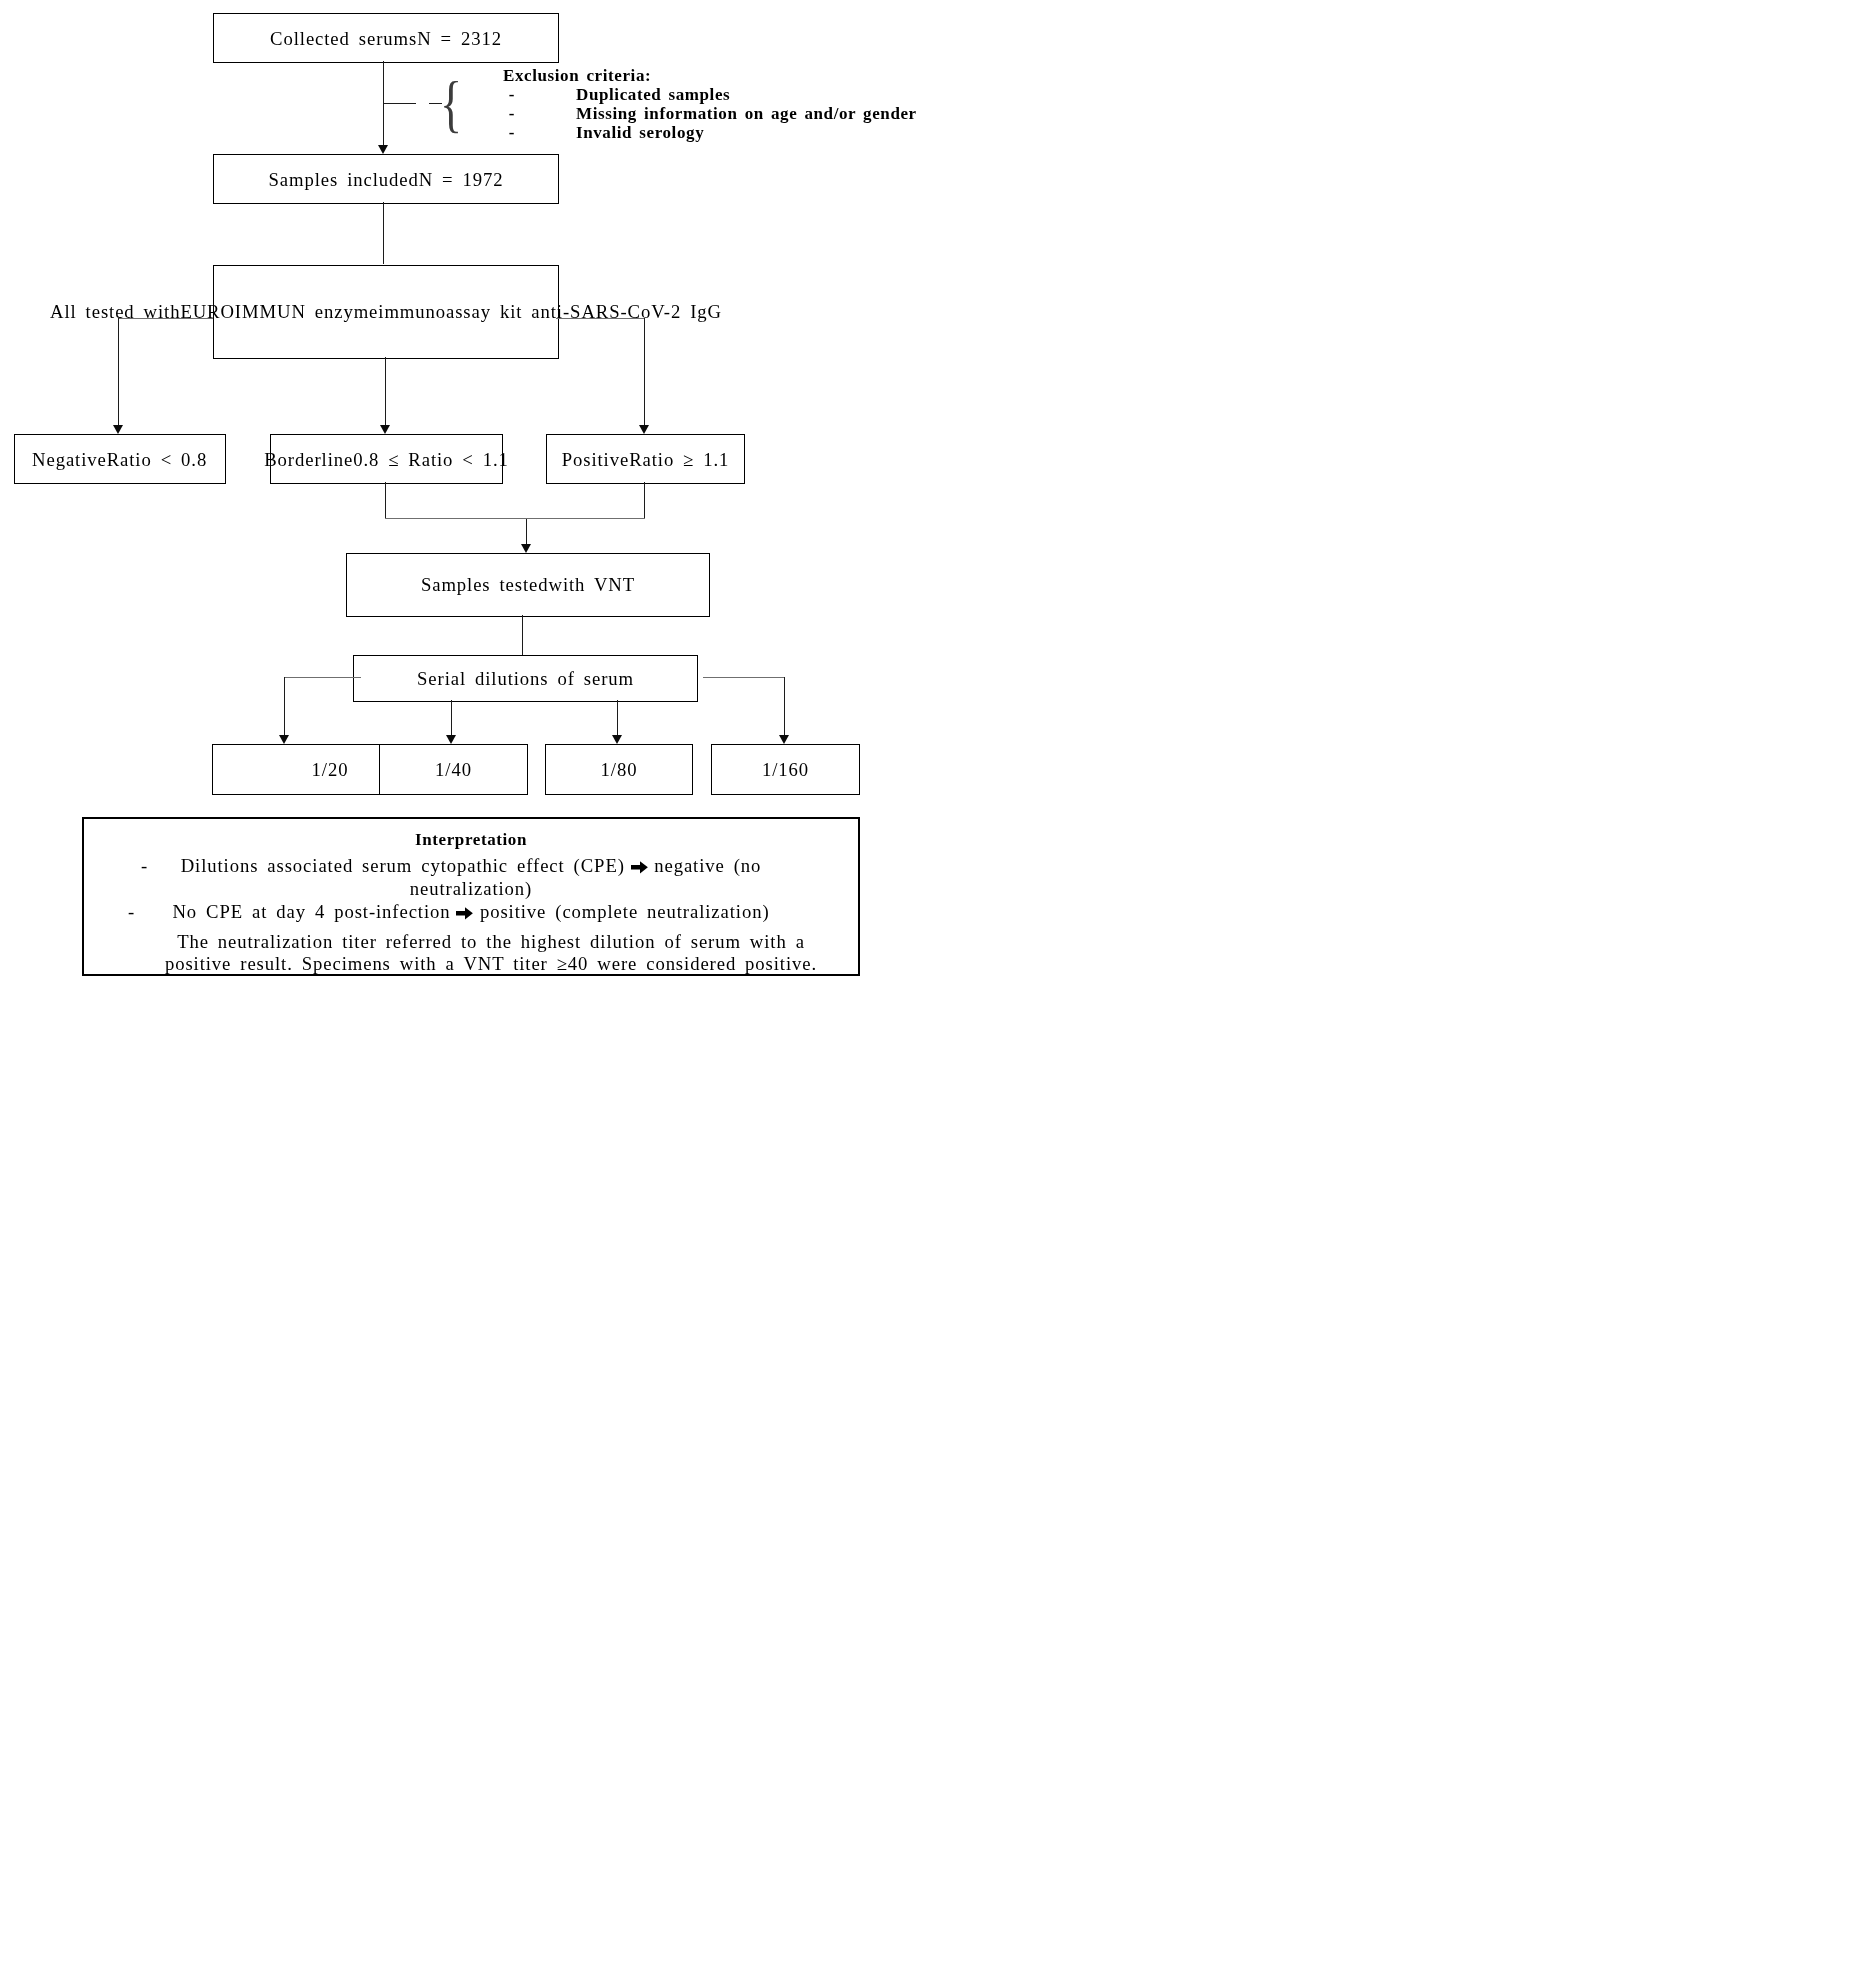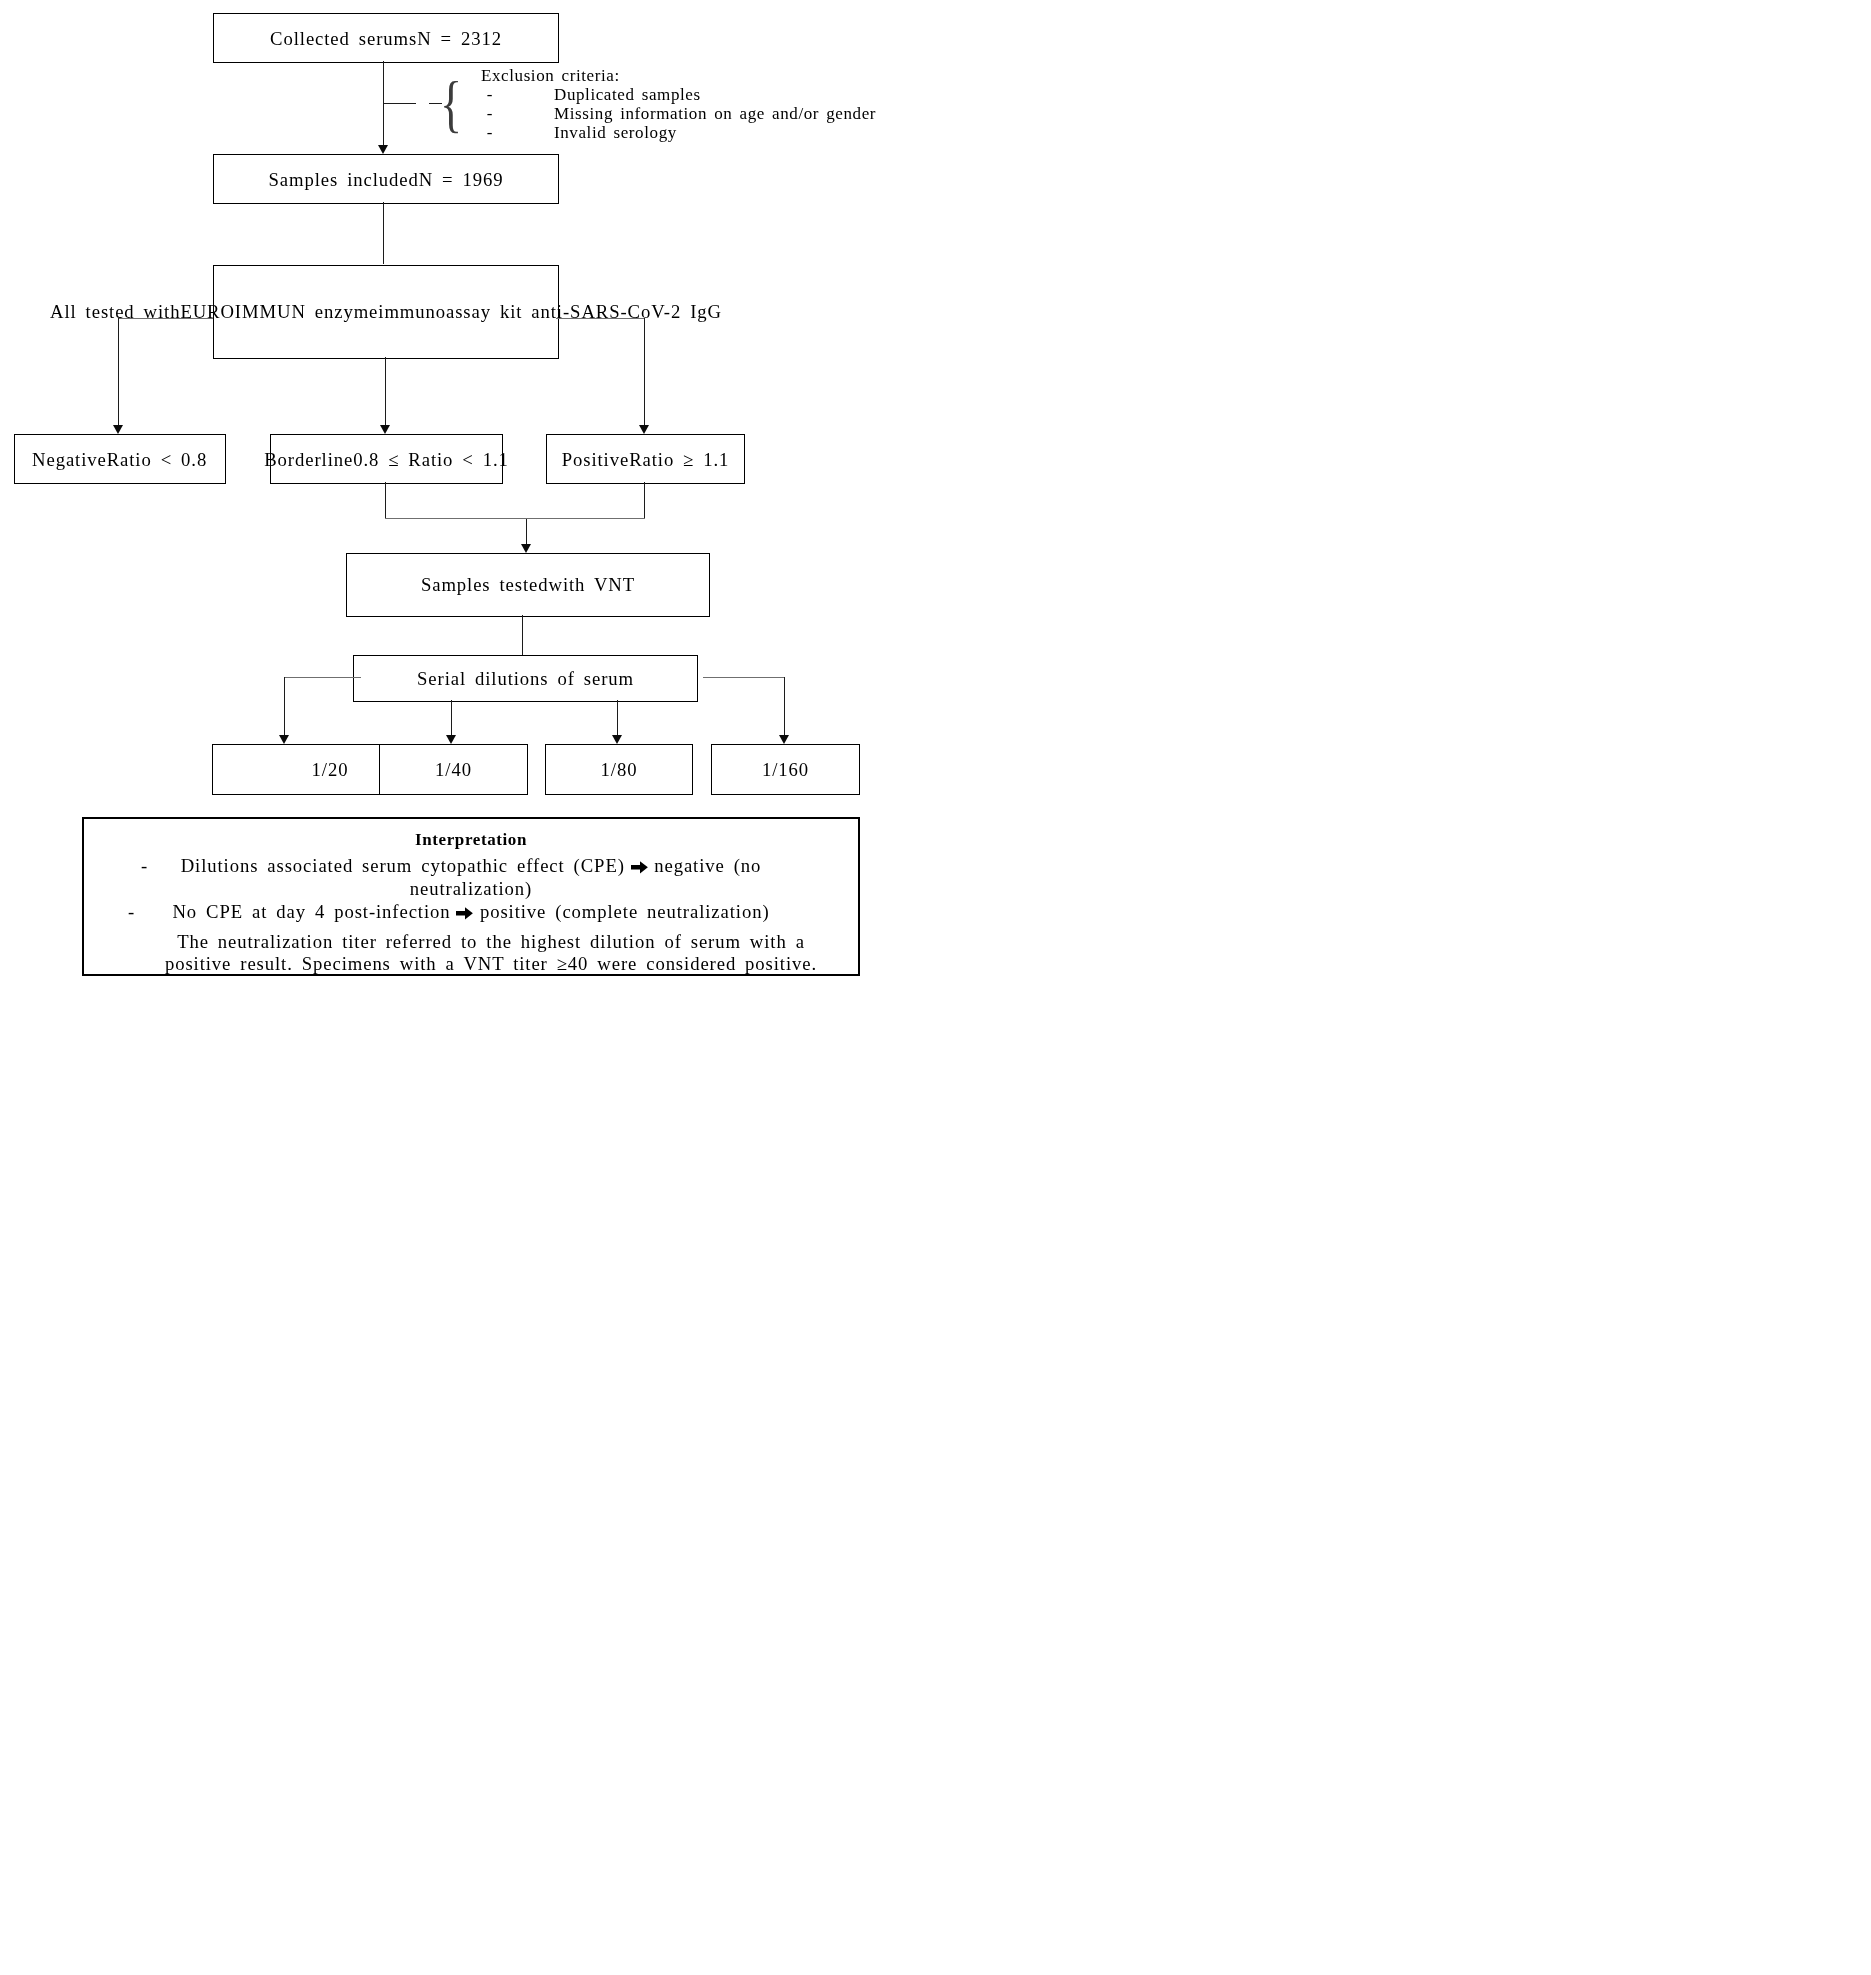--- a/index.html
+++ b/index.html
@@ -49,21 +49,21 @@
 
 <div class="stage">
 
   <div class="box" style="left:213px;top:13px;width:344px;height:48px;">
     <div class="bl">Collected serums</div>
     <div class="bl">N = 2312</div>
   </div>
 
   <div class="box" style="left:213px;top:154px;width:344px;height:48px;">
     <div class="bl">Samples included</div>
-    <div class="bl">N = 1969</div>
+    <div class="bl">N = 1972</div>
   </div>
 
   <div class="box" style="left:213px;top:265px;width:344px;height:92px;line-height:22px;">
     <div class="bl">All tested with</div>
     <div class="bl">EUROIMMUN enzyme</div>
     <div class="bl">immunoassay kit anti-SARS-</div>
     <div class="bl">CoV-2 IgG</div>
   </div>
 
   <div class="box" style="left:13.6px;top:434px;width:210px;height:48px;">
@@ -103,21 +103,21 @@
     <div class="bl">1/160</div>
   </div>
 
   <div class="vline" style="left:383px;top:61px;height:85px;"></div>
   <div class="arr" style="left:378px;top:145px;"></div>
 
   <div class="hline dark" style="left:384px;top:103px;width:32px;"></div>
   <div class="hline dark" style="left:429px;top:103px;width:12.5px;"></div>
   <div class="brace" style="left:440px;top:74px;">{</div>
 
-  <div class="excl" style="left:481px;top:66px;">
+  <div class="excl" style="left:503px;top:66px;font-weight:bold;">
     <div class="excl-title">Exclusion criteria:</div>
     <div class="excl-row">
       <span class="excl-dash">-</span>
       <span>Duplicated samples</span>
     </div>
     <div class="excl-row">
       <span class="excl-dash">-</span>
       <span>Missing information on age and/or gender</span>
     </div>
     <div class="excl-row">

